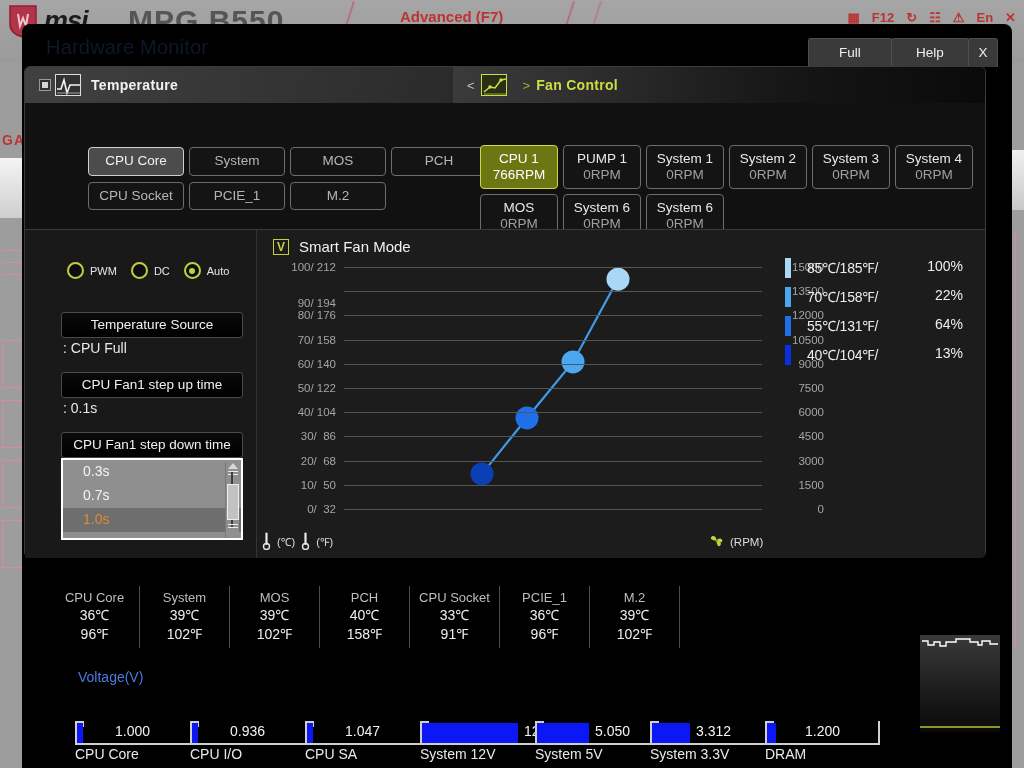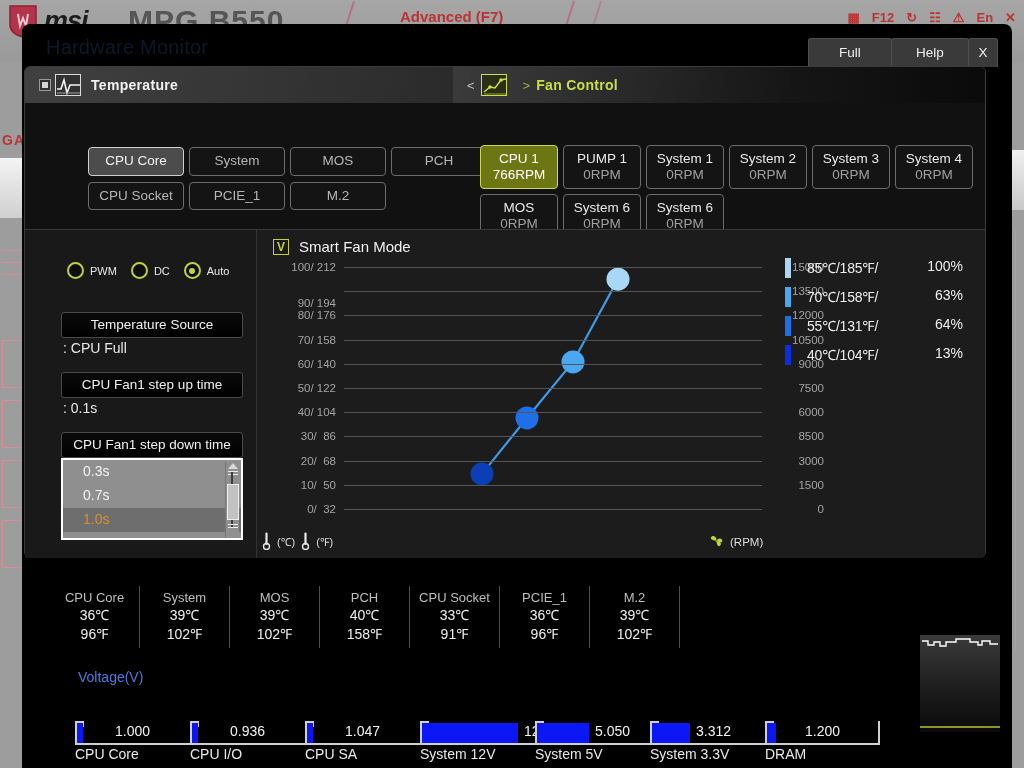--- a/index.html
+++ b/index.html
@@ -489,21 +489,21 @@
             <div class="ytick-l" style="top: 96.8px;">60/ 140</div>
             <div class="ytick-r" style="top: 96.8px;">9000</div>
             <div class="gridline" style="top: 121px;"></div>
             <div class="ytick-l" style="top: 121px;">50/ 122</div>
             <div class="ytick-r" style="top: 121px;">7500</div>
             <div class="gridline" style="top: 145.2px;"></div>
             <div class="ytick-l" style="top: 145.2px;">40/ 104</div>
             <div class="ytick-r" style="top: 145.2px;">6000</div>
             <div class="gridline" style="top: 169.4px;"></div>
             <div class="ytick-l" style="top: 169.4px;">30/  86</div>
-            <div class="ytick-r" style="top: 169.4px;">8500</div>
+            <div class="ytick-r" style="top: 169.4px;">4500</div>
             <div class="gridline" style="top: 193.6px;"></div>
             <div class="ytick-l" style="top: 193.6px;">20/  68</div>
             <div class="ytick-r" style="top: 193.6px;">3000</div>
             <div class="gridline" style="top: 217.8px;"></div>
             <div class="ytick-l" style="top: 217.8px;">10/  50</div>
             <div class="ytick-r" style="top: 217.8px;">1500</div>
             <div class="gridline" style="top: 242px;"></div>
             <div class="ytick-l" style="top: 242px;">0/  32</div>
             <div class="ytick-r" style="top: 242px;">0</div>
           </div>
@@ -548,21 +548,21 @@
 
         <div class="legend" id="legend">
             <div class="leg-row">
               <span class="leg-swatch" style="background:#a8d8f5"></span>
               <span class="leg-temp">85℃/185℉/</span>
               <span class="leg-pct">100%</span>
             </div>
             <div class="leg-row">
               <span class="leg-swatch" style="background:#4aa8f0"></span>
               <span class="leg-temp">70℃/158℉/</span>
-              <span class="leg-pct">63%</span>
+              <span class="leg-pct">22%</span>
             </div>
             <div class="leg-row">
               <span class="leg-swatch" style="background:#1f6fe8"></span>
               <span class="leg-temp">55℃/131℉/</span>
               <span class="leg-pct">64%</span>
             </div>
             <div class="leg-row">
               <span class="leg-swatch" style="background:#0b2fe0"></span>
               <span class="leg-temp">40℃/104℉/</span>
               <span class="leg-pct">13%</span>

